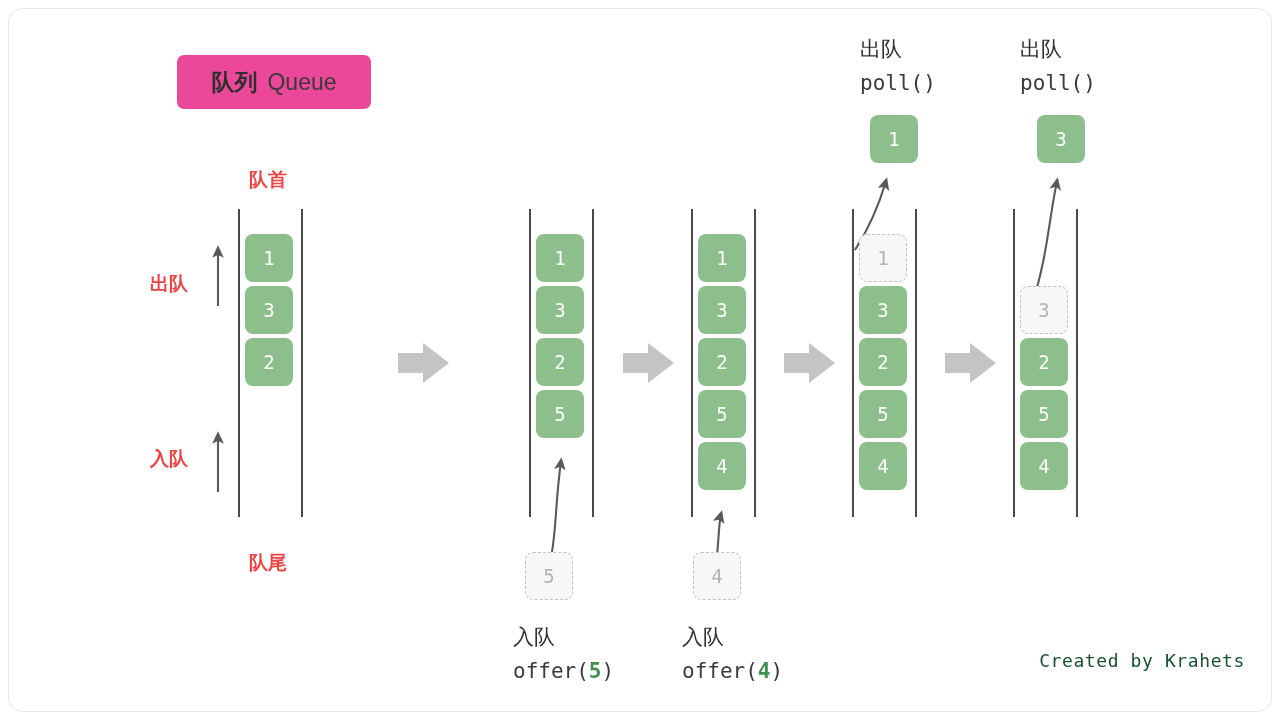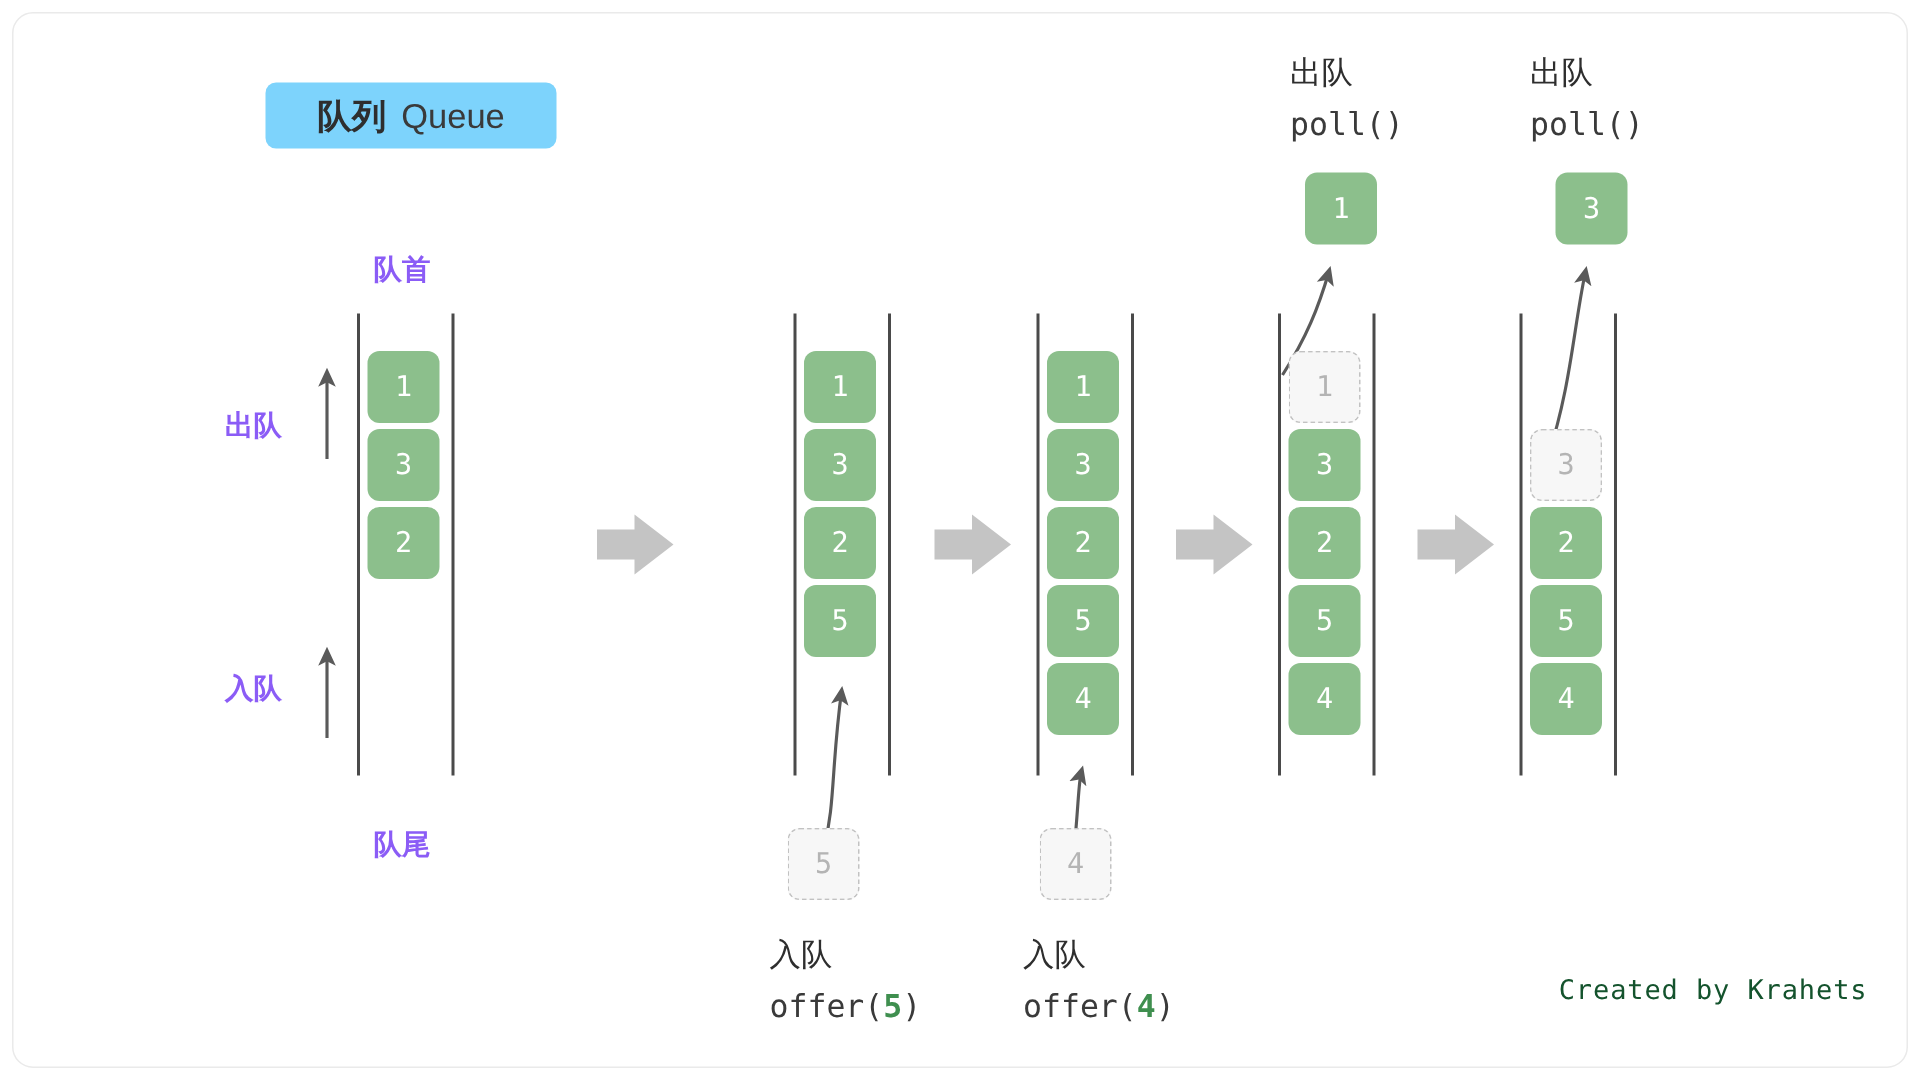--- a/index.html
+++ b/index.html
@@ -24,22 +24,22 @@
     box-sizing: border-box;
     overflow: hidden;
   }
 
   
   #title-badge {
     position: absolute;
     left: 168px;
     top: 46px;
     width: 194px;
-    height: 44px;
-    background: #7dd3fc;
+    height: 54px;
+    background: #ec4899;
     border-radius: 7px;
     display: flex;
     align-items: center;
     justify-content: center;
     gap: 10px;
   }
   #title-badge .cn {
     font-size: 23px;
     font-weight: bold;
     color: #2e2e2e;
@@ -77,21 +77,21 @@
     background: #f7f7f7;
     border: 1.6px dashed #c2c2c2;
     color: #b4b4b4;
   }
 
   
   .lbl-cn-bold {
     position: absolute;
     font-size: 19px;
     font-weight: bold;
-    color: #8b5cf6;
+    color: #ef4444;
     white-space: nowrap;
     font-family: "Liberation Sans", sans-serif;
   }
   .caption {
     position: absolute;
     white-space: nowrap;
     line-height: 35px;
   }
   .caption .cn {
     display: block;

